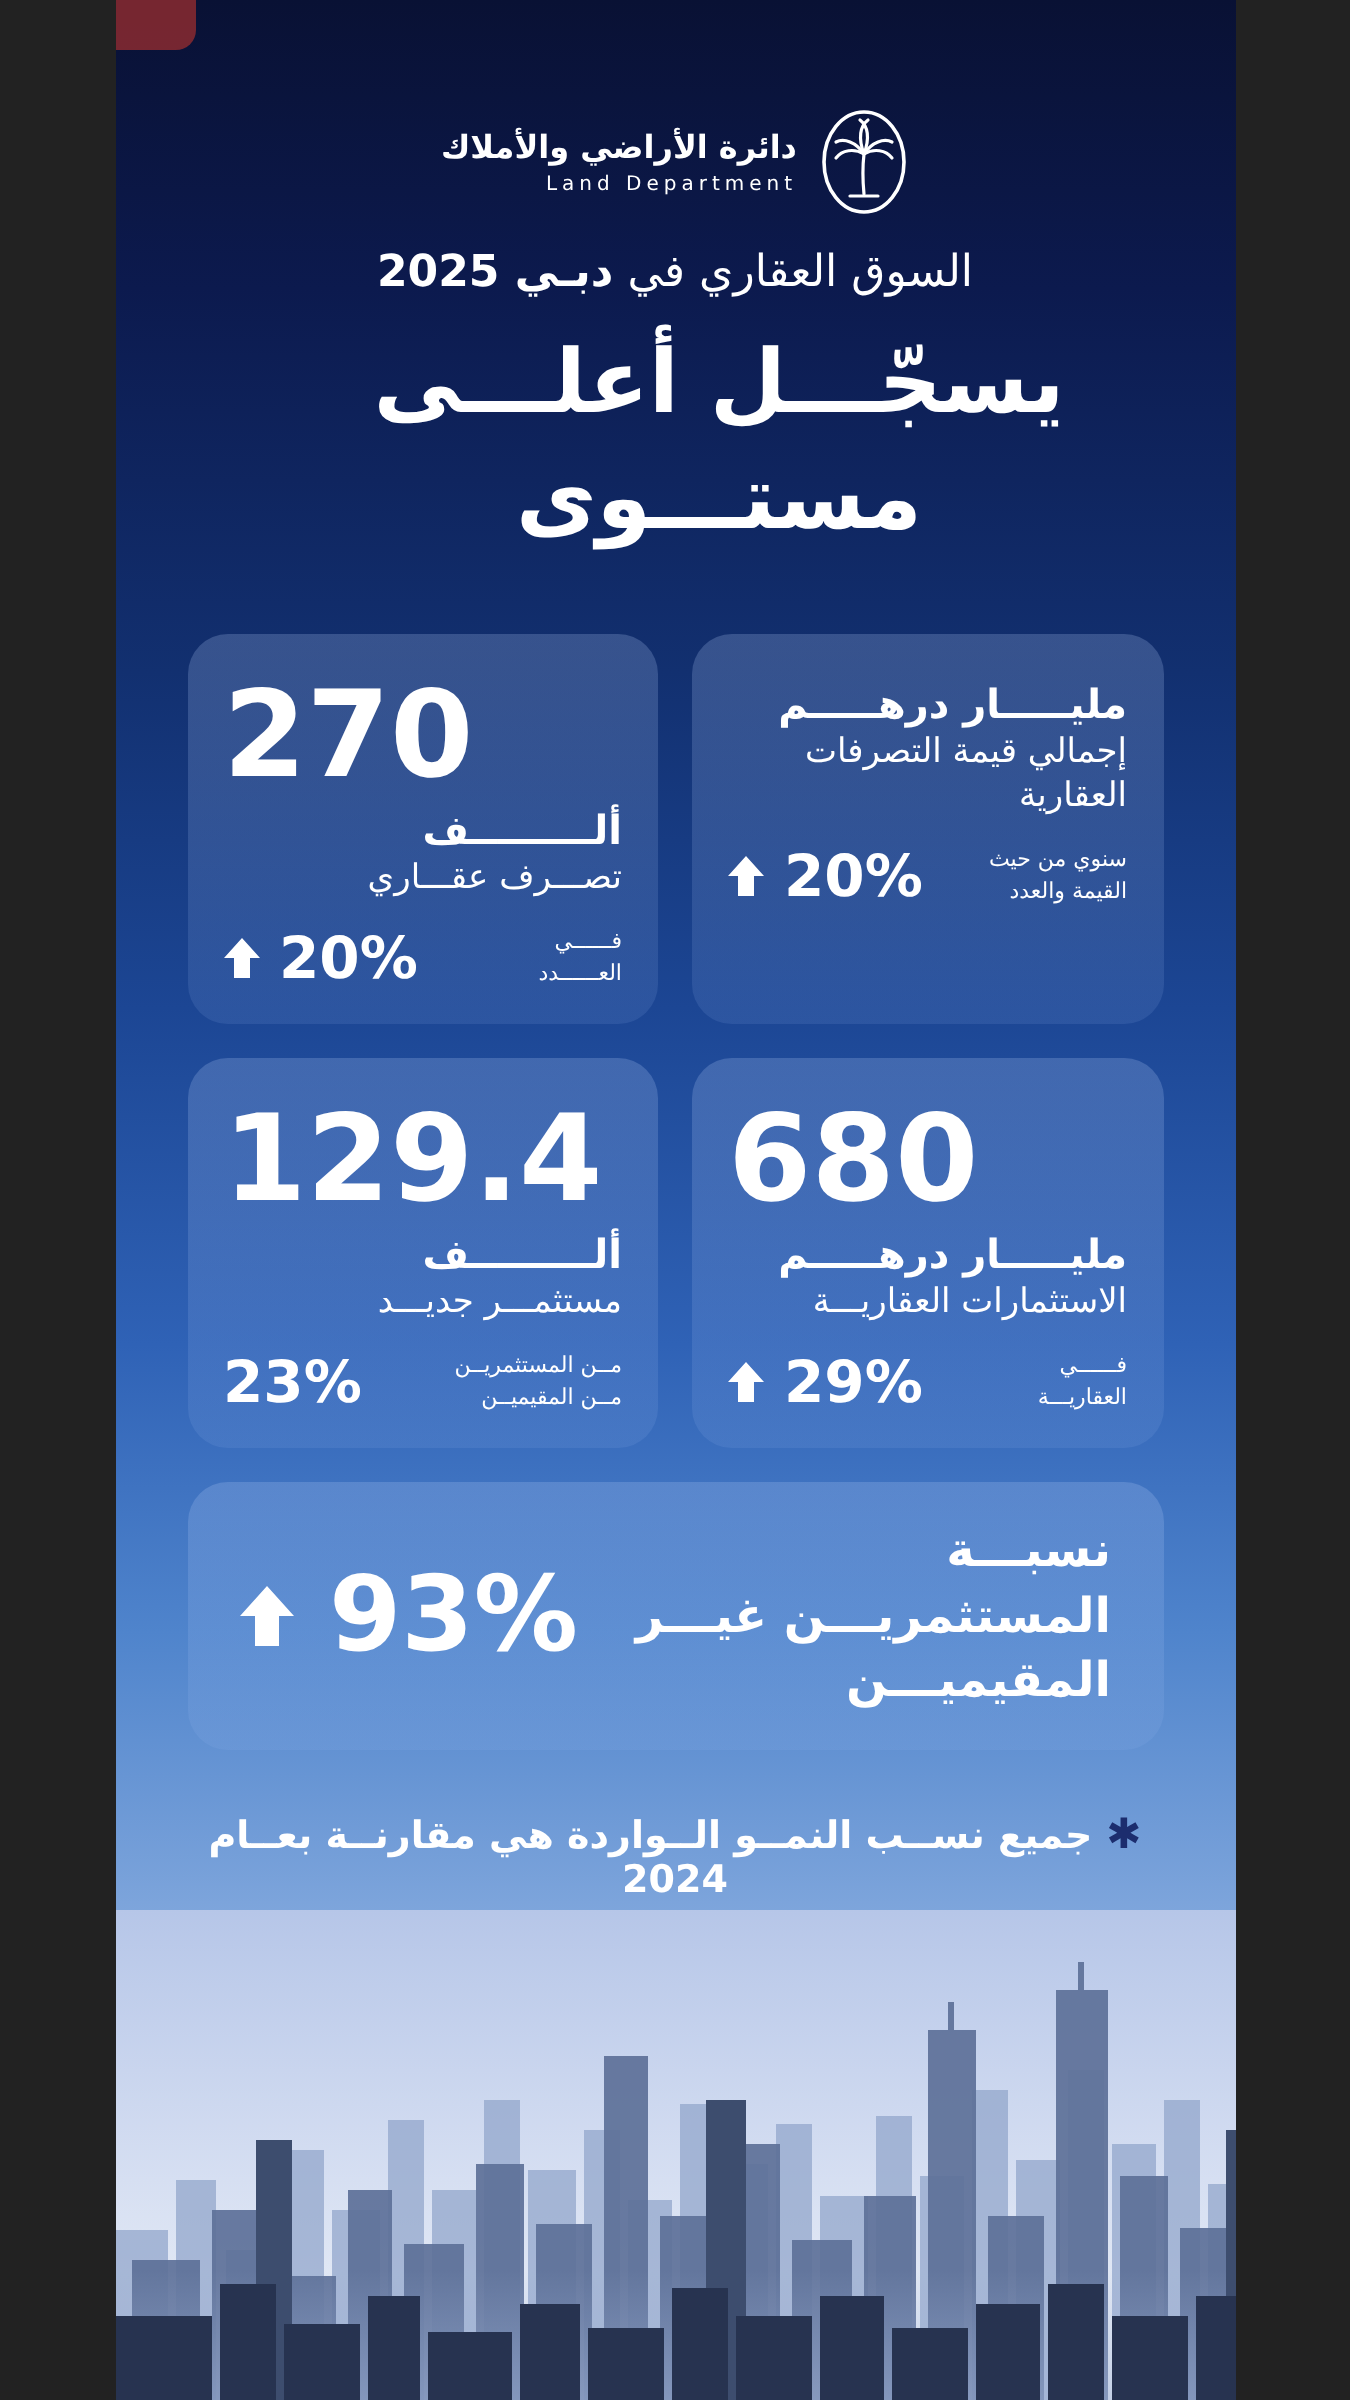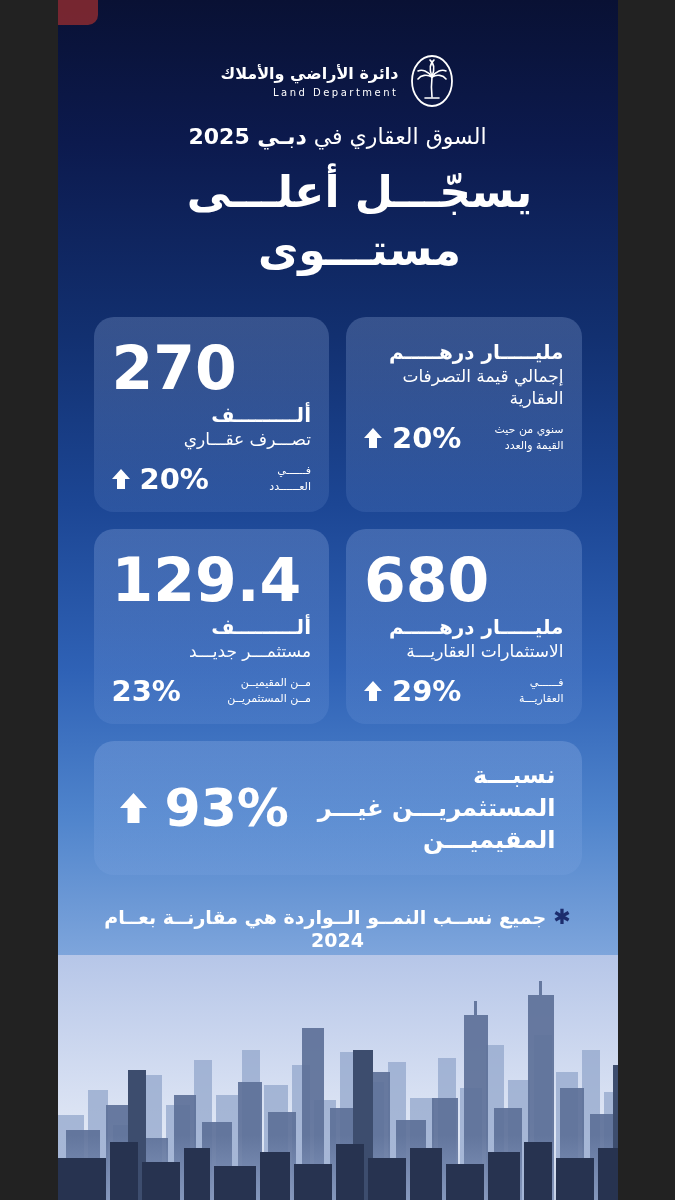--- a/index.html
+++ b/index.html
@@ -146,22 +146,22 @@
         </span>
       </div>
     </section>
 
     <section class="card">
       <div class="card-number">129.4</div>
       <div class="card-unit">ألـــــــــف</div>
       <div class="card-desc">مستثمـــر جديـــد</div>
       <div class="growth">
         <div class="growth-notes">
+          <div>مــن المستثمريــن</div>
           <div>مــن المقيميــن</div>
-          <div>مــن المستثمريــن</div>
         </div>
         <div class="growth-value">23%</div>
       </div>
     </section>
 
     <section class="card wide-card">
       <div class="wide-label">نسبـــة المستثمريـــن غيـــر المقيميـــن</div>
       <div class="wide-value">93%</div>
       <span class="arrow">
         <svg width="27" height="32" viewBox="0 0 18 20">

